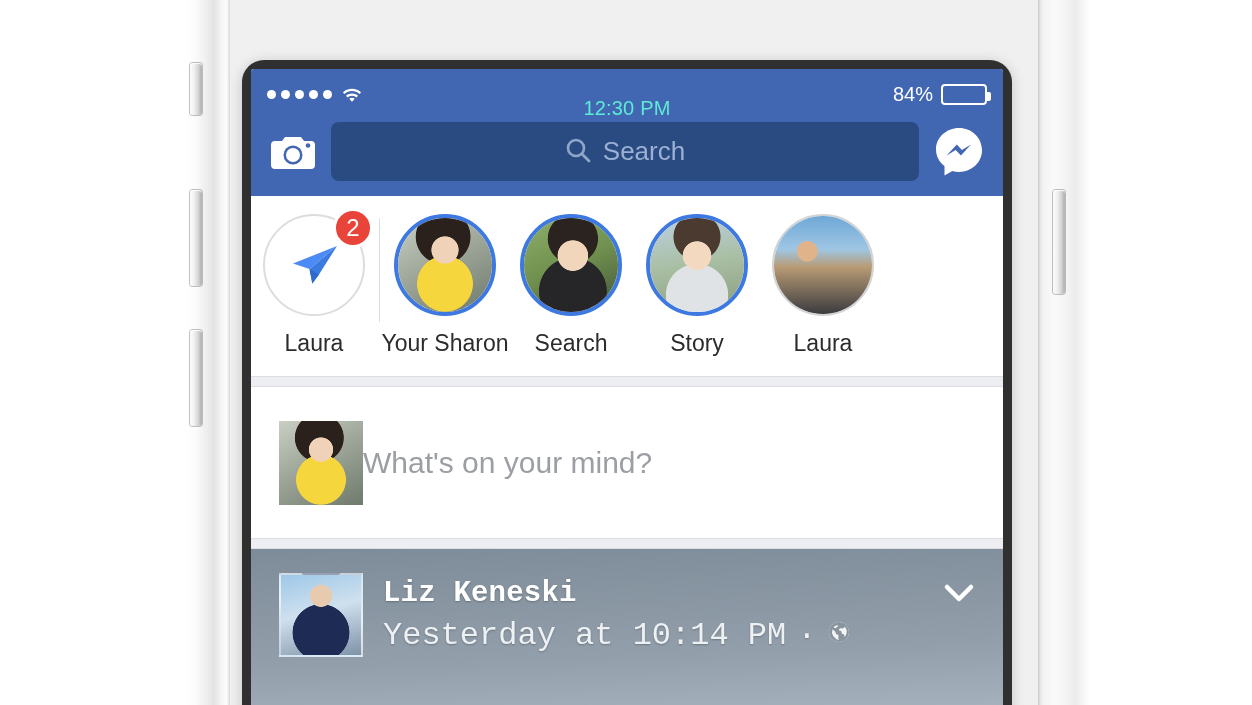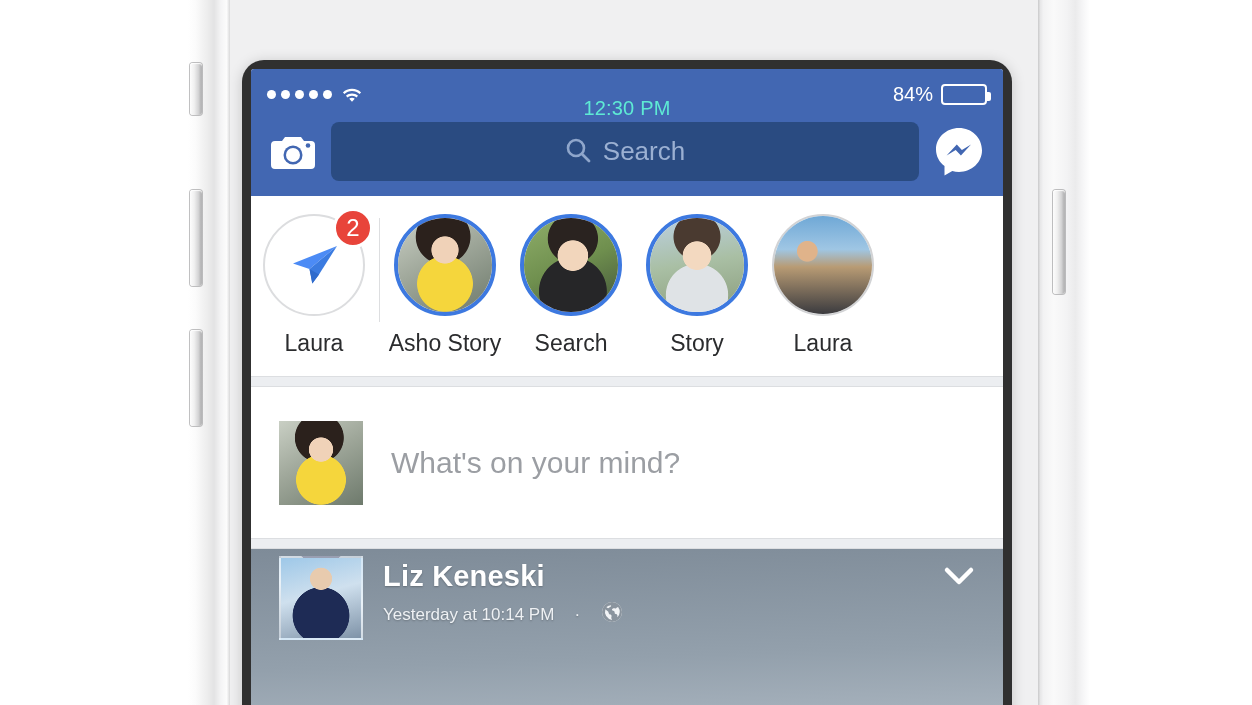--- a/index.html
+++ b/index.html
@@ -147,36 +147,36 @@
   .sep { height:11px; background:#eceef1; border-top:1px solid #dcdee1;
          border-bottom:1px solid #dcdee1; }
 
   
   .composer {
     background:#fff; height:151px; display:flex; align-items:center;
     padding:0 28px;
   }
   .composer-av { width:84px; height:84px; flex:0 0 auto; overflow:hidden;
                  background:#c8ccd2; position:relative; }
-  .composer-ph { margin-left:28px; font-size:30px; color:#9b9ea3; cursor:text; }
+  .composer-ph { font-size:30px; color:#9b9ea3; cursor:text; }
 
   
   .post { position:relative; height:100%; background:#8e9ba6; overflow:hidden; }
   .post-photo { position:absolute; inset:0; }
   .post-head {
     position:relative; display:flex; align-items:flex-start;
-    padding:7px 24px 0 28px; gap:20px; z-index:2;
+    padding:24px 24px 0 28px; gap:20px; z-index:2;font-family:Liberation Mono, monospace;
   }
   .post-av { width:84px; height:84px; flex:0 0 auto; overflow:hidden;
              background:#6d86a6; position:relative; border:2px solid rgba(255,255,255,.55);}
   .post-meta { padding-top:4px; }
   .post-author { color:#fff; font-size:29px; font-weight:bold; letter-spacing:.2px;
                  text-shadow:0 1px 2px rgba(0,0,0,.25); }
-  .post-sub { color:#eef1f4; font-size:17px; margin-top:7px; display:flex;
-              align-items:center; gap:20px; text-shadow:0 1px 2px rgba(0,0,0,.25); }
+  .post-sub { color:#eef1f4; font-size:32px; margin-top:7px; display:flex;
+              align-items:flex-end; gap:11px; text-shadow:0 1px 2px rgba(0,0,0,.25); }
   .chev { margin-left:auto; width:40px; height:40px; flex:0 0 auto; cursor:pointer; }
 
   
   .ph-your   { background:
       radial-gradient(circle at 50% 34%, #f0d2b8 0 17%, transparent 18%),
       radial-gradient(circle at 50% 70%, #f5d63c 0 34%, transparent 35%),
       radial-gradient(circle at 48% 20%, #2b211c 0 30%, transparent 31%),
       linear-gradient(150deg,#c9cfc4 0%,#9fa79a 45%,#6e7a6c 100%); }
   .ph-sharon { background:
       radial-gradient(circle at 52% 40%, #f2d6bc 0 20%, transparent 21%),
@@ -292,21 +292,21 @@
           </div>
           <div class="story-name">Laura</div>
         </div>
 
         <div class="story-div"></div>
 
         <div class="story">
           <div class="ring unseen">
             <div class="av ph-your"></div>
           </div>
-          <div class="story-name">Asho Story</div>
+          <div class="story-name">Your Sharon</div>
         </div>
 
         <div class="story">
           <div class="ring unseen">
             <div class="av ph-sharon"></div>
           </div>
           <div class="story-name">Search</div>
         </div>
 
         <div class="story">

